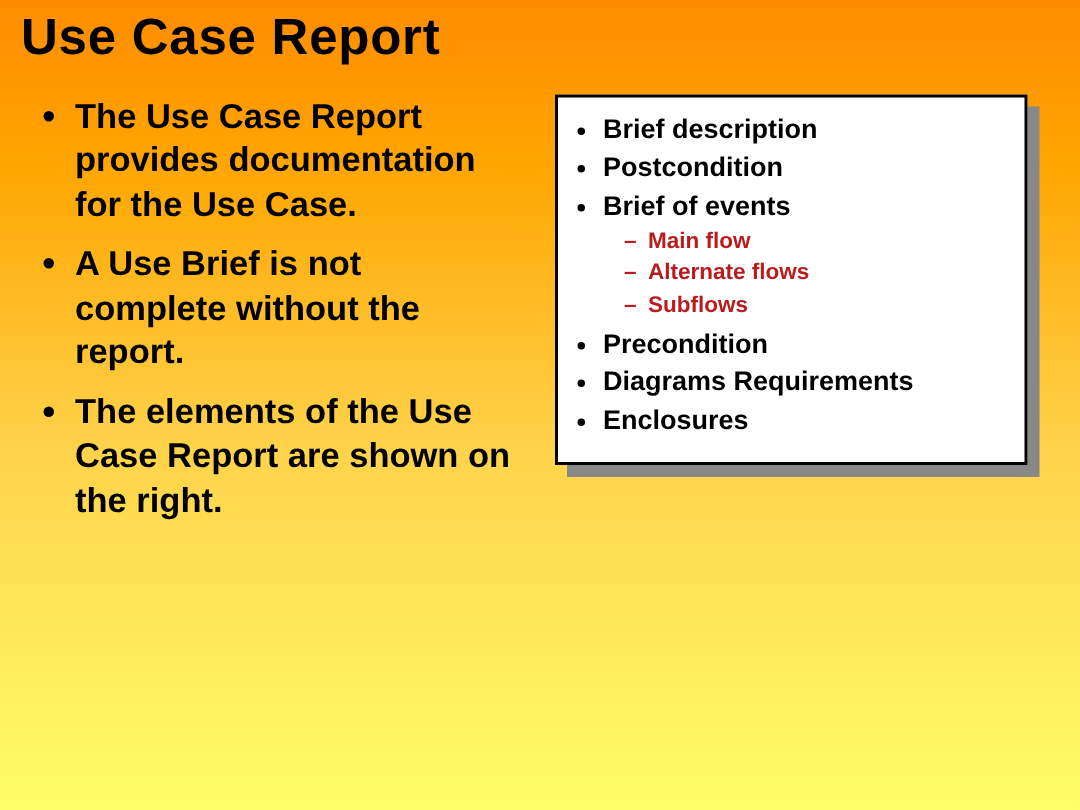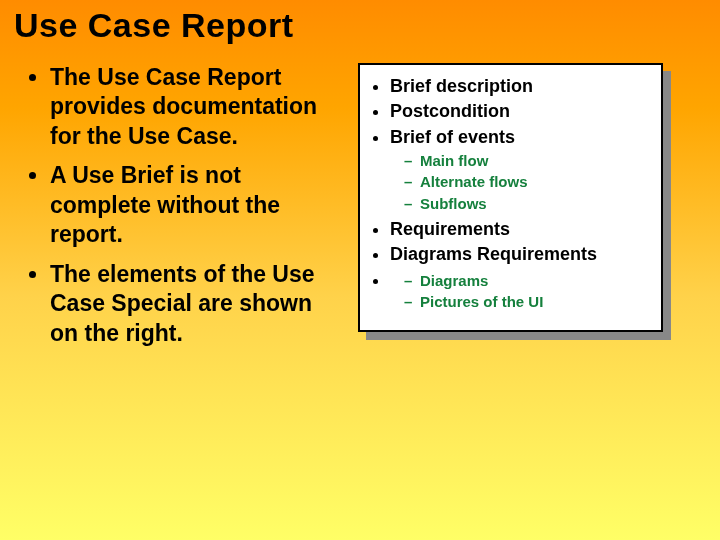--- a/index.html
+++ b/index.html
@@ -21,21 +21,21 @@
   .title {
     font-size: 34px;
     font-weight: bold;
     color: #000;
     margin: 0 0 18px 0;
     letter-spacing: 0.5px;
   }
   .columns {
     display: flex;
     align-items: flex-start;
-    gap: 4px;
+    gap: 26px;
   }
   .left-col {
     flex: 0 0 330px;
   }
   .right-col {
     flex: 0 0 315px;
     position: relative;
   }
   ul.main-list {
     margin: 0;
@@ -79,21 +79,21 @@
     margin-bottom: 2px;
   }
   .box ul.level2 {
     margin: 2px 0 4px 0;
     padding-left: 30px;
     list-style: none;
   }
   .box ul.level2 > li {
     font-size: 15px;
     font-weight: bold;
-    color: #15803d;
+    color: #b91c1c;
     line-height: 1.35;
     margin-bottom: 1px;
   }
   .box ul.level2 > li::before {
     content: "–";
     display: inline-block;
     width: 16px;
     margin-left: -16px;
   }
 </style>
@@ -102,46 +102,43 @@
 
 <div class="slide">
   <h1 class="title">Use Case Report</h1>
 
   <div class="columns">
 
     <div class="left-col">
       <ul class="main-list">
         <li>The Use Case Report provides documentation for the Use Case.</li>
         <li>A Use Brief is not complete without the report.</li>
-        <li>The elements of the Use Case Special are shown on the right.</li>
+        <li>The elements of the Use Case Report are shown on the right.</li>
       </ul>
     </div>
 
     <div class="right-col">
-      <div style="position:relative;margin-left:10px;">
+      <div style="position:relative;">
         <div class="box-shadow"></div>
         <div class="box">
           <ul class="level1">
             <li>Brief description</li>
             <li>Postcondition</li>
             <li>
               <span>Brief of events</span>
               <ul class="level2">
                 <li>Main flow</li>
                 <li>Alternate flows</li>
                 <li>Subflows</li>
               </ul>
             </li>
-            <li>Requirements</li>
+            <li>Precondition</li>
             <li>Diagrams Requirements</li>
             <li>
-              <ul class="level2">
-                <li>Diagrams</li>
-                <li>Pictures of the UI</li>
-              </ul>
+              <span>Enclosures</span>
             </li>
           </ul>
         </div>
       </div>
     </div>
 
   </div>
 </div>
 
 </body></html>

